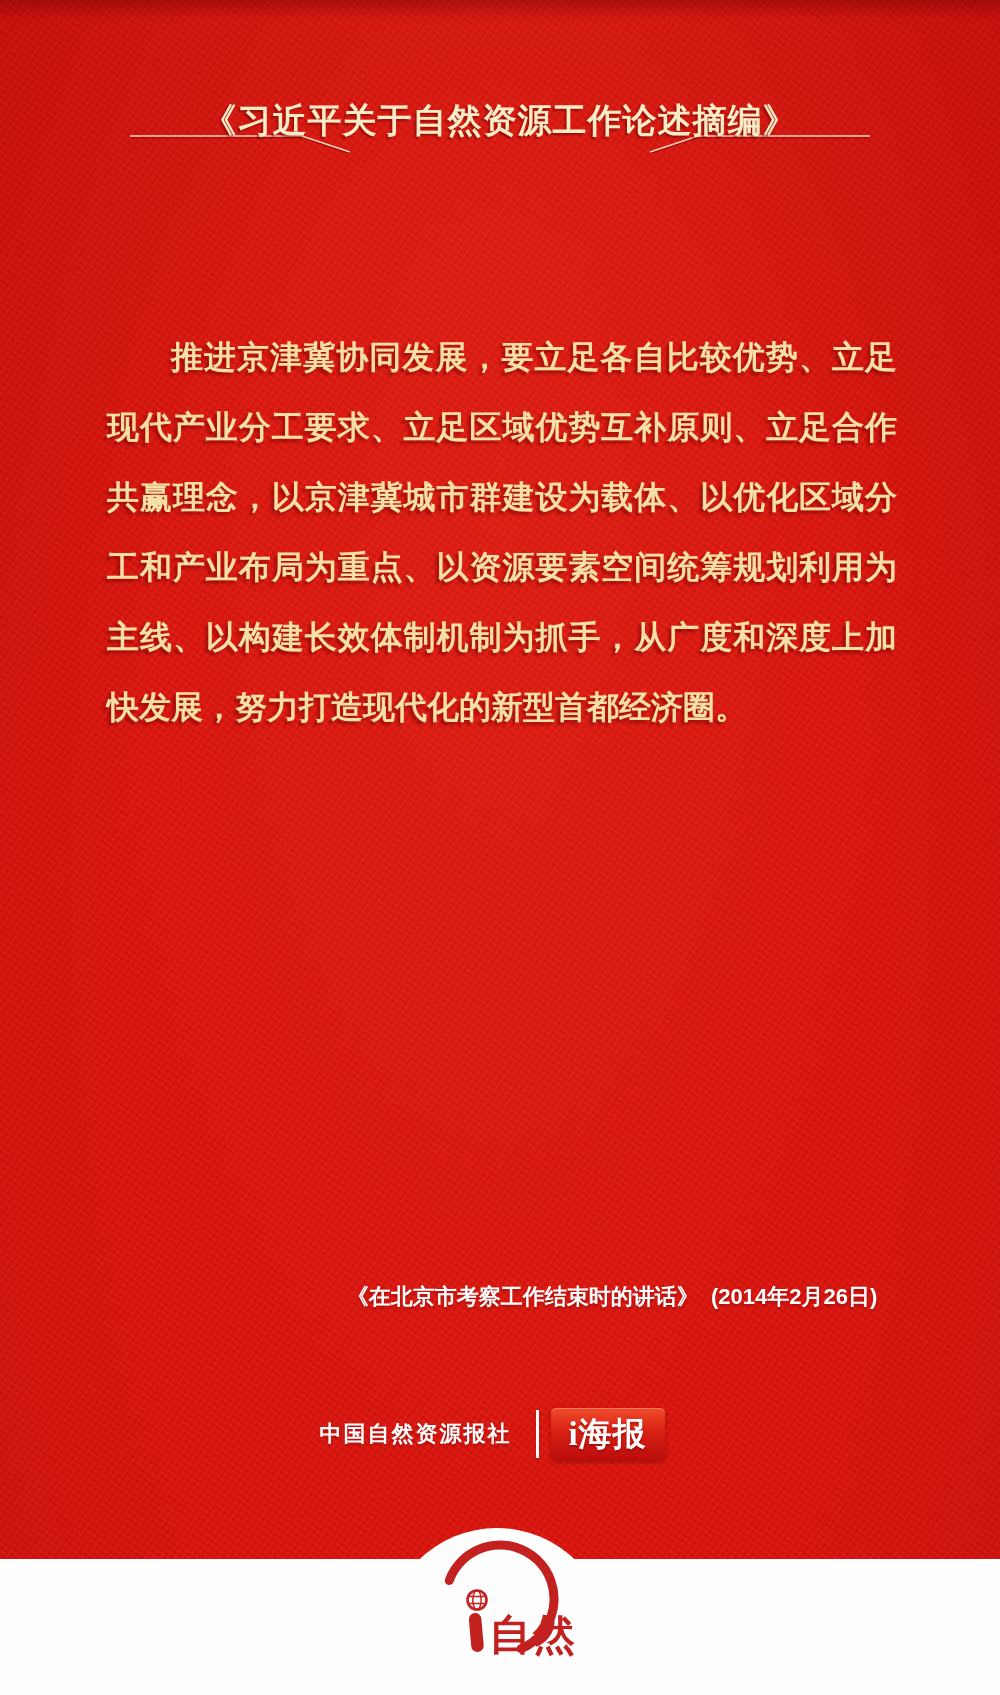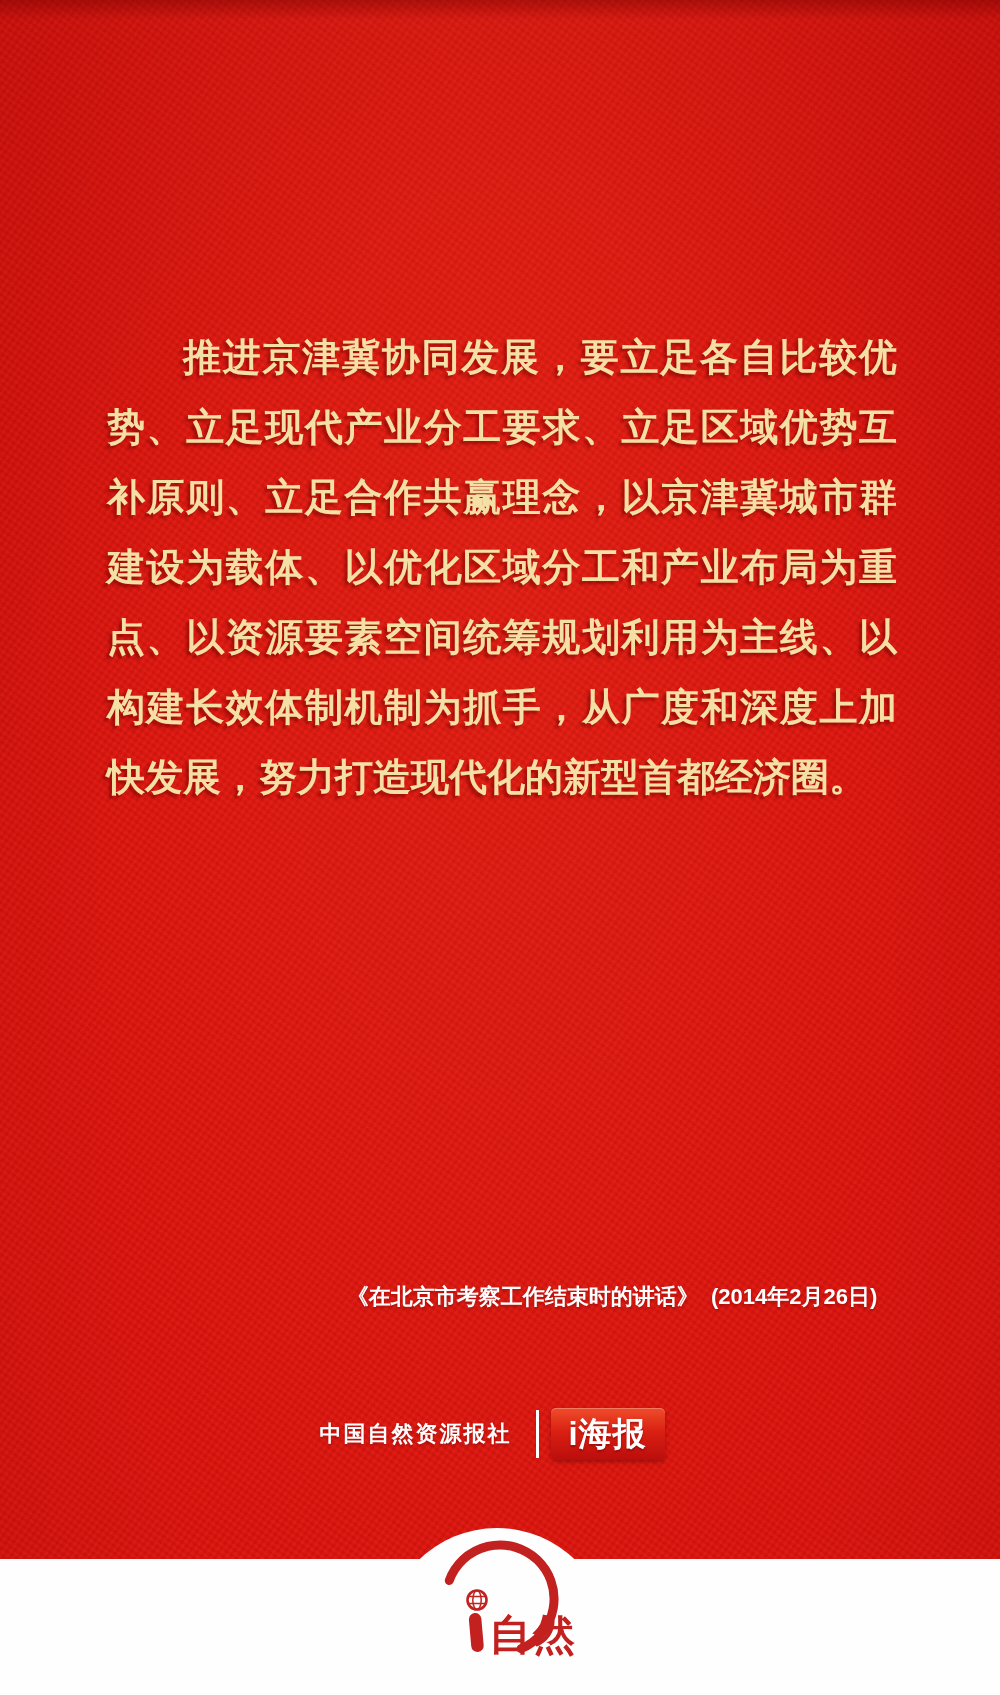--- a/index.html
+++ b/index.html
@@ -16,21 +16,21 @@
   }
   .title-row{position:absolute;left:0;top:0;width:1000px;height:170px;}
   .deco{position:absolute;left:0;top:110px;width:1000px;height:60px;}
   .poster-title{
     position:absolute;left:0;top:98px;width:1000px;margin:0;
     text-align:center;font-size:34px;font-weight:bold;letter-spacing:1px;
     color:#f8ecc6;text-shadow:-2px 2px 2px rgba(110,0,0,.55);
   }
   .quote{
     position:absolute;left:107px;top:322px;width:790px;margin:0;
-    font-size:38px;line-height:70px;font-weight:bold;letter-spacing:0;
+    font-size:32px;line-height:70px;font-weight:bold;letter-spacing:0;
     text-indent:2em;text-align:justify;
     color:#f4e0a4;text-shadow:-3px 3px 3px rgba(115,0,0,.55);
   }
   .attribution{
     position:absolute;left:0;top:1282px;width:1000px;margin:0;
     text-align:center;transform:translateX(112px);
     font-family:"Liberation Sans", sans-serif;font-weight:bold;font-size:22px;
     white-space:pre;color:#ffffff;text-shadow:0 2px 3px rgba(120,0,0,.45);
   }
   .credits{
@@ -44,32 +44,41 @@
   }
   .credits-divider{
     width:3px;height:48px;background:#ffffff;margin:0 12px 0 24px;
     box-shadow:0 1px 2px rgba(120,0,0,.4);
   }
   .badge{
     height:52px;min-width:86px;padding:0 14px;border-radius:5px;
     display:flex;align-items:center;justify-content:center;
     background:linear-gradient(180deg,#ef4d2b 0%,#da2012 45%,#bb0d0d 100%);
     box-shadow:0 2px 4px rgba(90,0,0,.45), inset 0 1px 0 rgba(255,255,255,.25);
-    font-family:Liberation Sans, sans-serif;font-weight:bold;font-size:33px;
+    font-family:Liberation Serif, serif;font-weight:bold;font-size:33px;
     color:#ffffff;text-shadow:0 2px 2px rgba(120,0,0,.5);letter-spacing:1px;
   }
   .white-band{position:absolute;left:0;top:1559px;width:1000px;height:136px;background:#fefefe;}
   .logo-bump{position:absolute;left:385px;top:1528px;width:224px;height:224px;border-radius:50%;background:#fefefe;}
   .logo-svg{position:absolute;left:420px;top:1537px;width:160px;height:125px;}
 </style>
 </head>
 <body>
 
 <div class="poster">
 
+  <header class="title-row">
+    <svg class="deco" viewBox="0 0 1000 60" aria-hidden="true">
+      <path d="M130 27.5 L302 27.5 L350 43.5" fill="none" stroke="rgba(120,0,0,0.45)" stroke-width="1.6"></path>
+      <path d="M130 26 L302 26 L350 42" fill="none" stroke="rgba(255,238,218,0.85)" stroke-width="1.6"></path>
+      <path d="M650 43.5 L698 27.5 L870 27.5" fill="none" stroke="rgba(120,0,0,0.45)" stroke-width="1.6"></path>
+      <path d="M650 42 L698 26 L870 26" fill="none" stroke="rgba(255,238,218,0.85)" stroke-width="1.6"></path>
+    </svg>
+    <h1 class="poster-title">《习近平关于自然资源工作论述摘编》</h1>
+  </header>
 
   <main>
     <p class="quote">推进京津冀协同发展，要立足各自比较优势、立足现代产业分工要求、立足区域优势互补原则、立足合作共赢理念，以京津冀城市群建设为载体、以优化区域分工和产业布局为重点、以资源要素空间统筹规划利用为主线、以构建长效体制机制为抓手，从广度和深度上加快发展，努力打造现代化的新型首都经济圈。</p>
     <p class="attribution">《在北京市考察工作结束时的讲话》  (2014年2月26日)</p>
   </main>
 
   <footer class="credits">
     <span class="publisher">中国自然资源报社</span>
     <span class="credits-divider"></span>
     <span class="badge">i海报</span>

